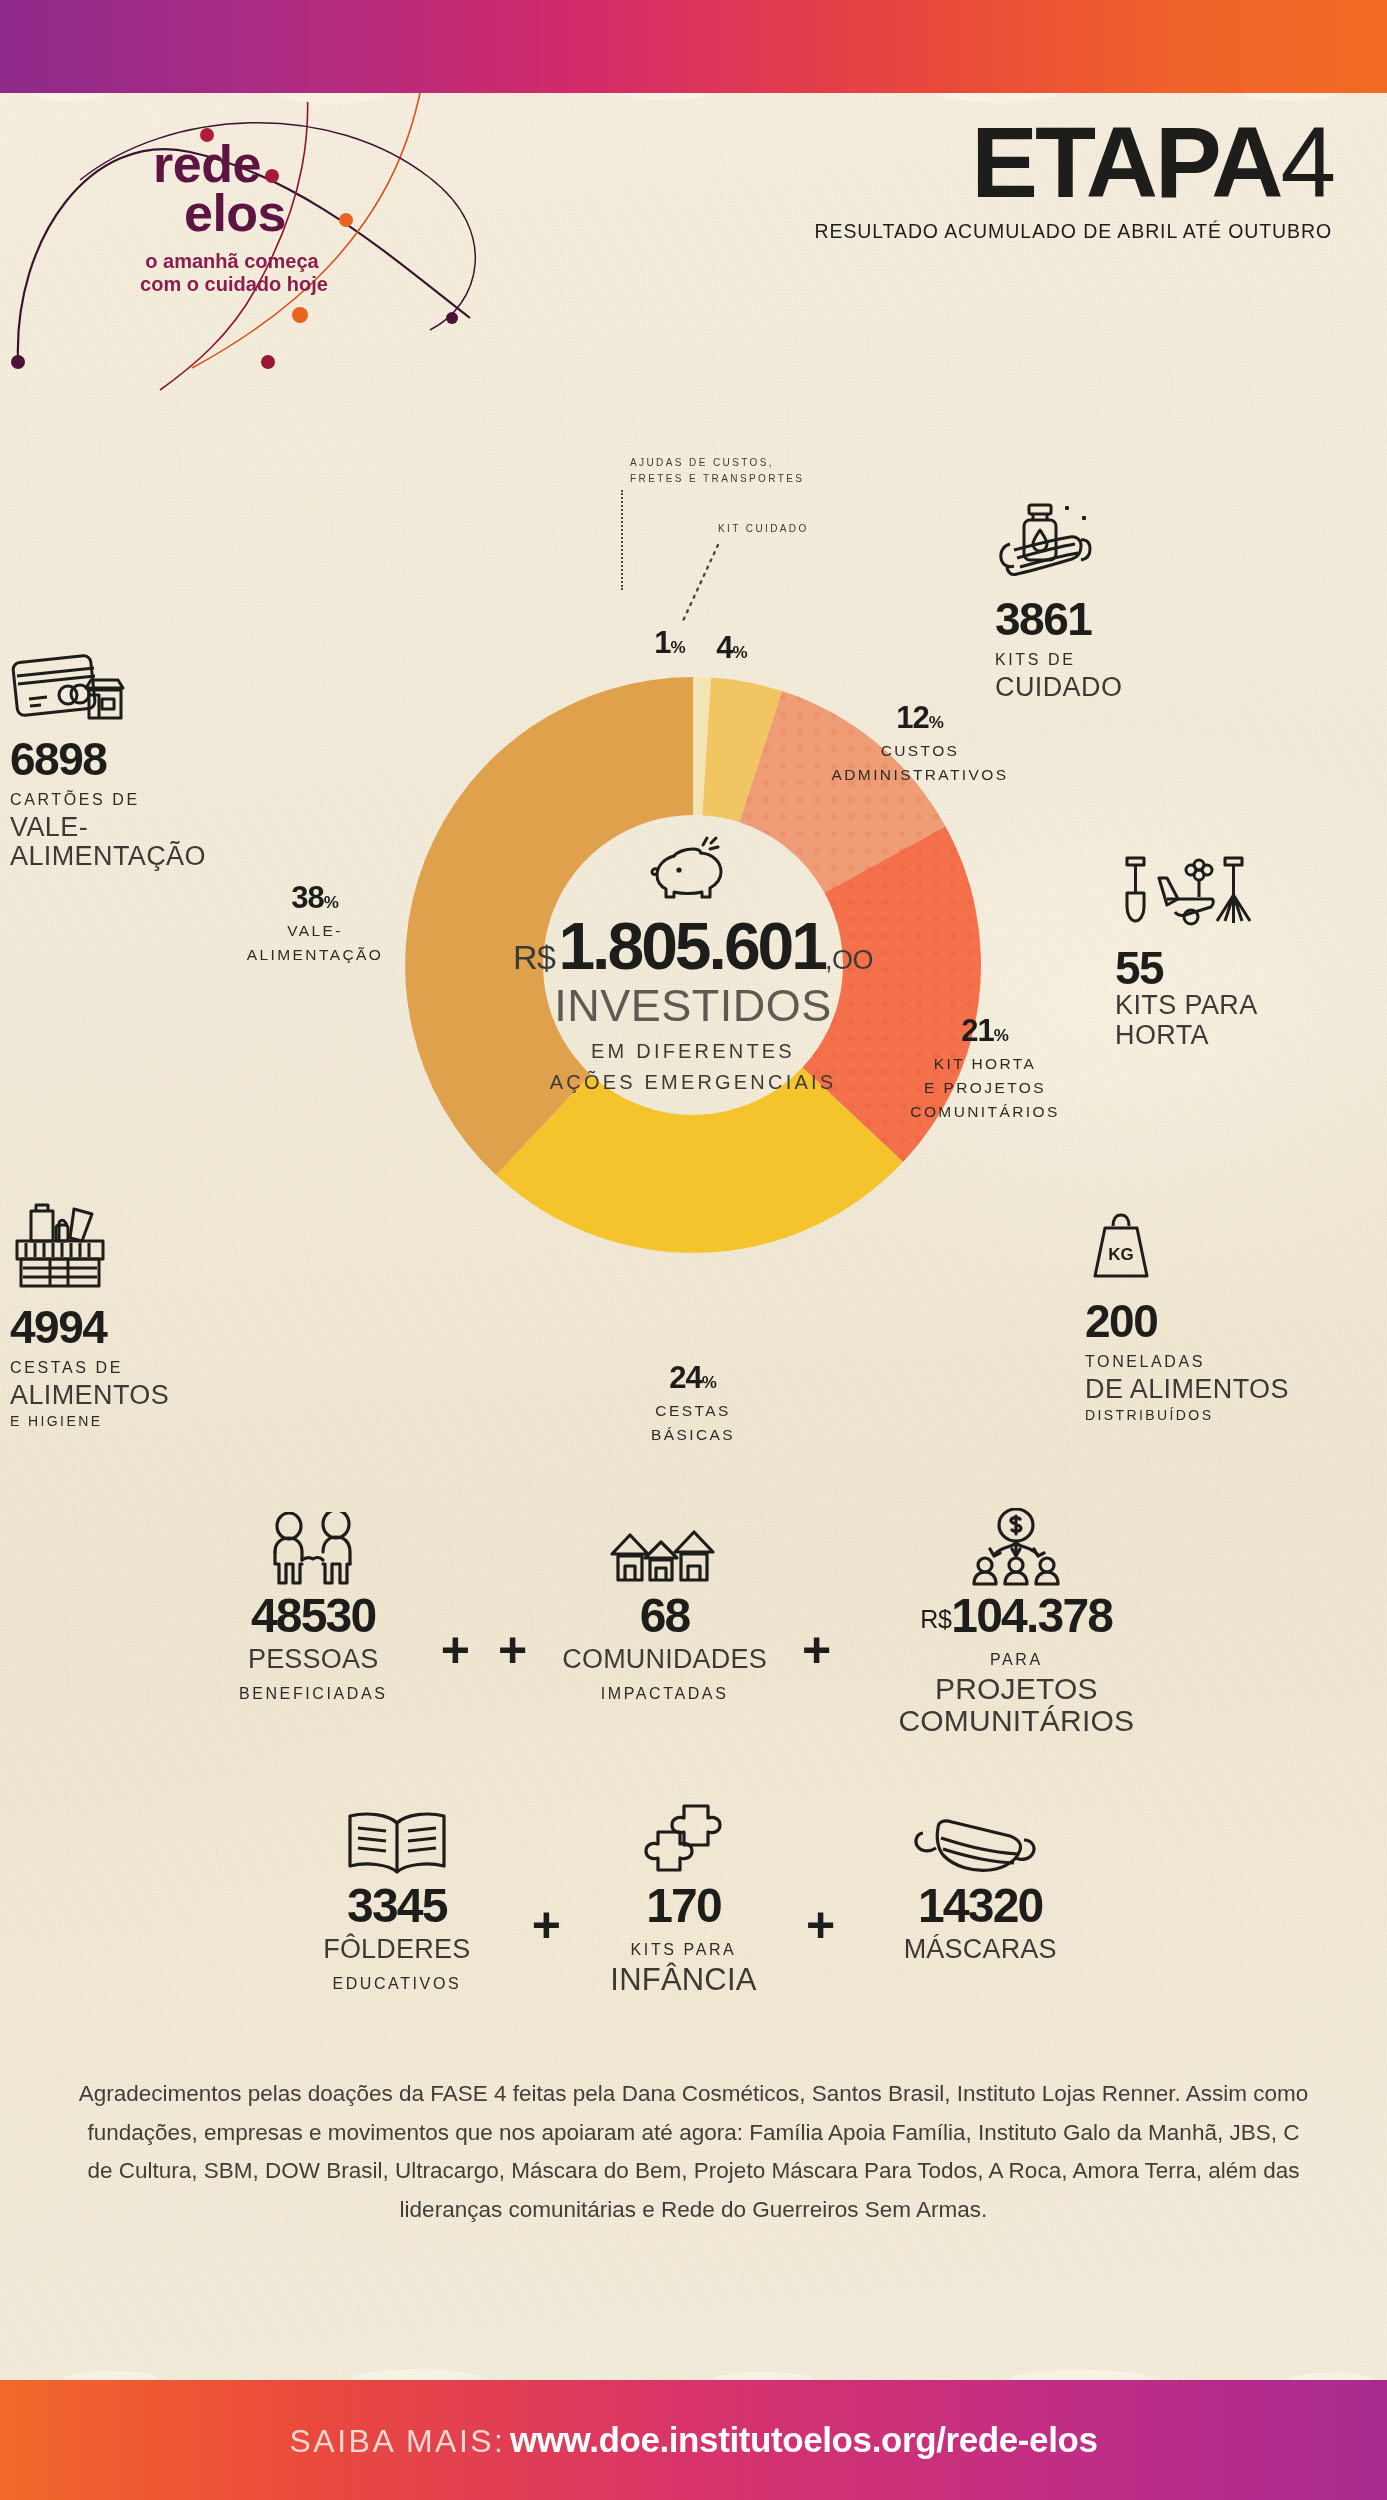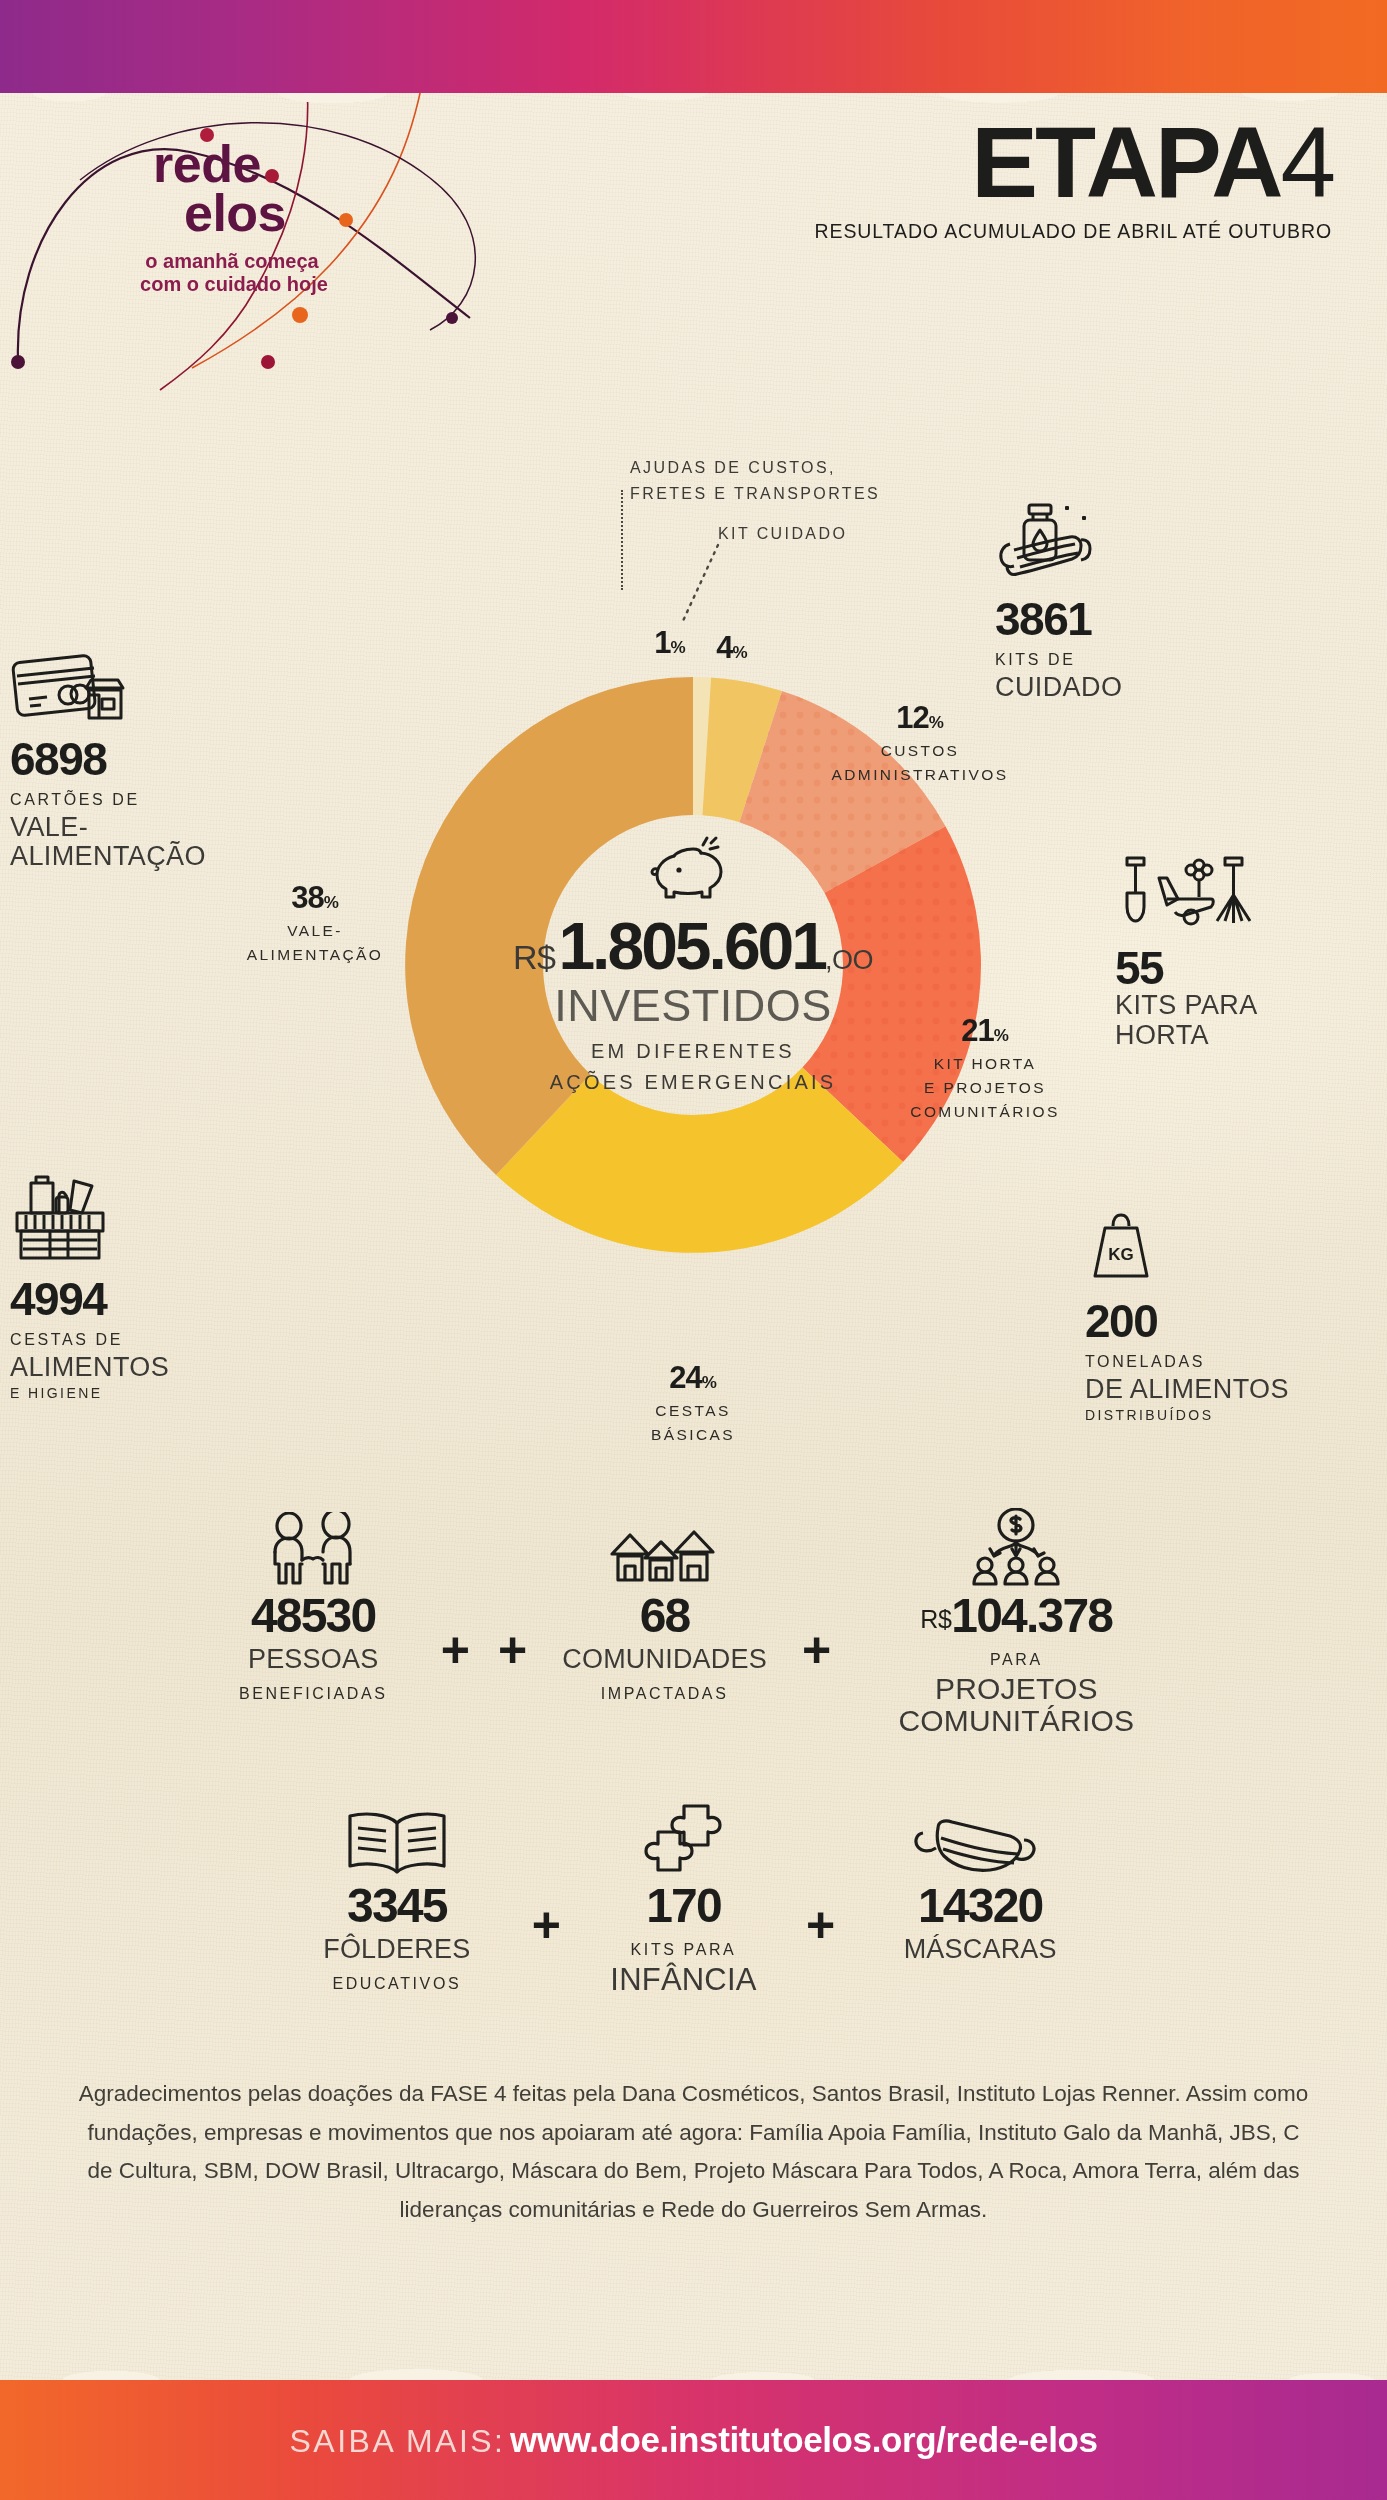--- a/index.html
+++ b/index.html
@@ -88,21 +88,21 @@
   .invest{font-size:45px;color:#5c5a53;letter-spacing:.5px;margin-top:-4px;}
   .invest-sub{font-size:20px;letter-spacing:3.2px;color:#3b3a36;line-height:1.55;margin-top:4px;}
 
   
   .slice-lab{position:absolute;text-align:center;z-index:3;}
   .slice-pct{font-size:31px;font-weight:bold;color:#1d1d1b;letter-spacing:-1px;}
   .slice-pct .pc{font-size:17px;letter-spacing:0;}
   .slice-name{font-size:15.5px;letter-spacing:2.4px;color:#2c2b27;line-height:1.55;margin-top:3px;}
 
   
-  .callout{position:absolute;z-index:4;font-size:16px;letter-spacing:2.4px;color:#3b3a36;line-height:1.6;}
+  .callout{position:absolute;z-index:4;font-size:10px;letter-spacing:2.4px;color:#3b3a36;line-height:1.6;}
   .leader{position:absolute;border-left:2px dotted #4a483f;z-index:3;}
 
   
   .stat{position:absolute;text-align:left;z-index:4;}
   .stat .icon{margin:0 auto 8px;}
   .stat .big{font-size:46px;font-weight:bold;color:#1d1d1b;letter-spacing:-1.5px;line-height:1;}
   .stat .sm{font-size:16px;letter-spacing:2.6px;color:#2c2b27;line-height:1.6;margin-top:5px;}
   .stat .md{font-size:27px;letter-spacing:.4px;color:#3b3a36;line-height:1.1;}
   .stat .xs{font-size:14px;letter-spacing:2.4px;color:#2c2b27;margin-top:3px;}
 
@@ -272,21 +272,21 @@
       <rect x="79" y="40" width="32" height="28"></rect>
       <rect x="92" y="49" width="12" height="10"></rect>
         <path d="M79 45 L89 45 L89 68"></path>
     </svg>
     <div class="big">6898</div>
     <div class="sm">CARTÕES DE</div>
     <div class="md">VALE-</div>
     <div class="md">ALIMENTAÇÃO</div>
   </div>
 
-  <div class="stat" style="left:10px;top:1172px;width:280px;">
+  <div class="stat" style="left:10px;top:1200px;width:280px;">
     <svg class="icon" width="100" height="92" viewBox="0 0 100 92" fill="none" stroke="#1d1d1b" stroke-width="3" stroke-linejoin="round">
       <rect x="21" y="11" width="22" height="30"></rect>
         <path d="M26 11 L26 5 L38 5 L38 11"></path>
       <path d="M49 41 L49 24 C49 20 53 19 55 22 L57 25"></path>
         <rect x="46" y="25" width="12" height="16" rx="3"></rect>
       <path d="M64 9 L82 14 L72 41 L60 38 Z"></path>
       <rect x="7" y="41" width="86" height="18"></rect>
       <path d="M16 43 L16 57 M25 43 L25 57 M34 43 L34 57 M43 43 L43 57 M52 43 L52 57 M61 43 L61 57 M70 43 L70 57 M79 43 L79 57"></path>
       <rect x="11" y="59" width="78" height="27"></rect>
       <path d="M13 68 L87 68 M13 77 L87 77 M40 59 L40 86 M58 59 L58 86"></path>

